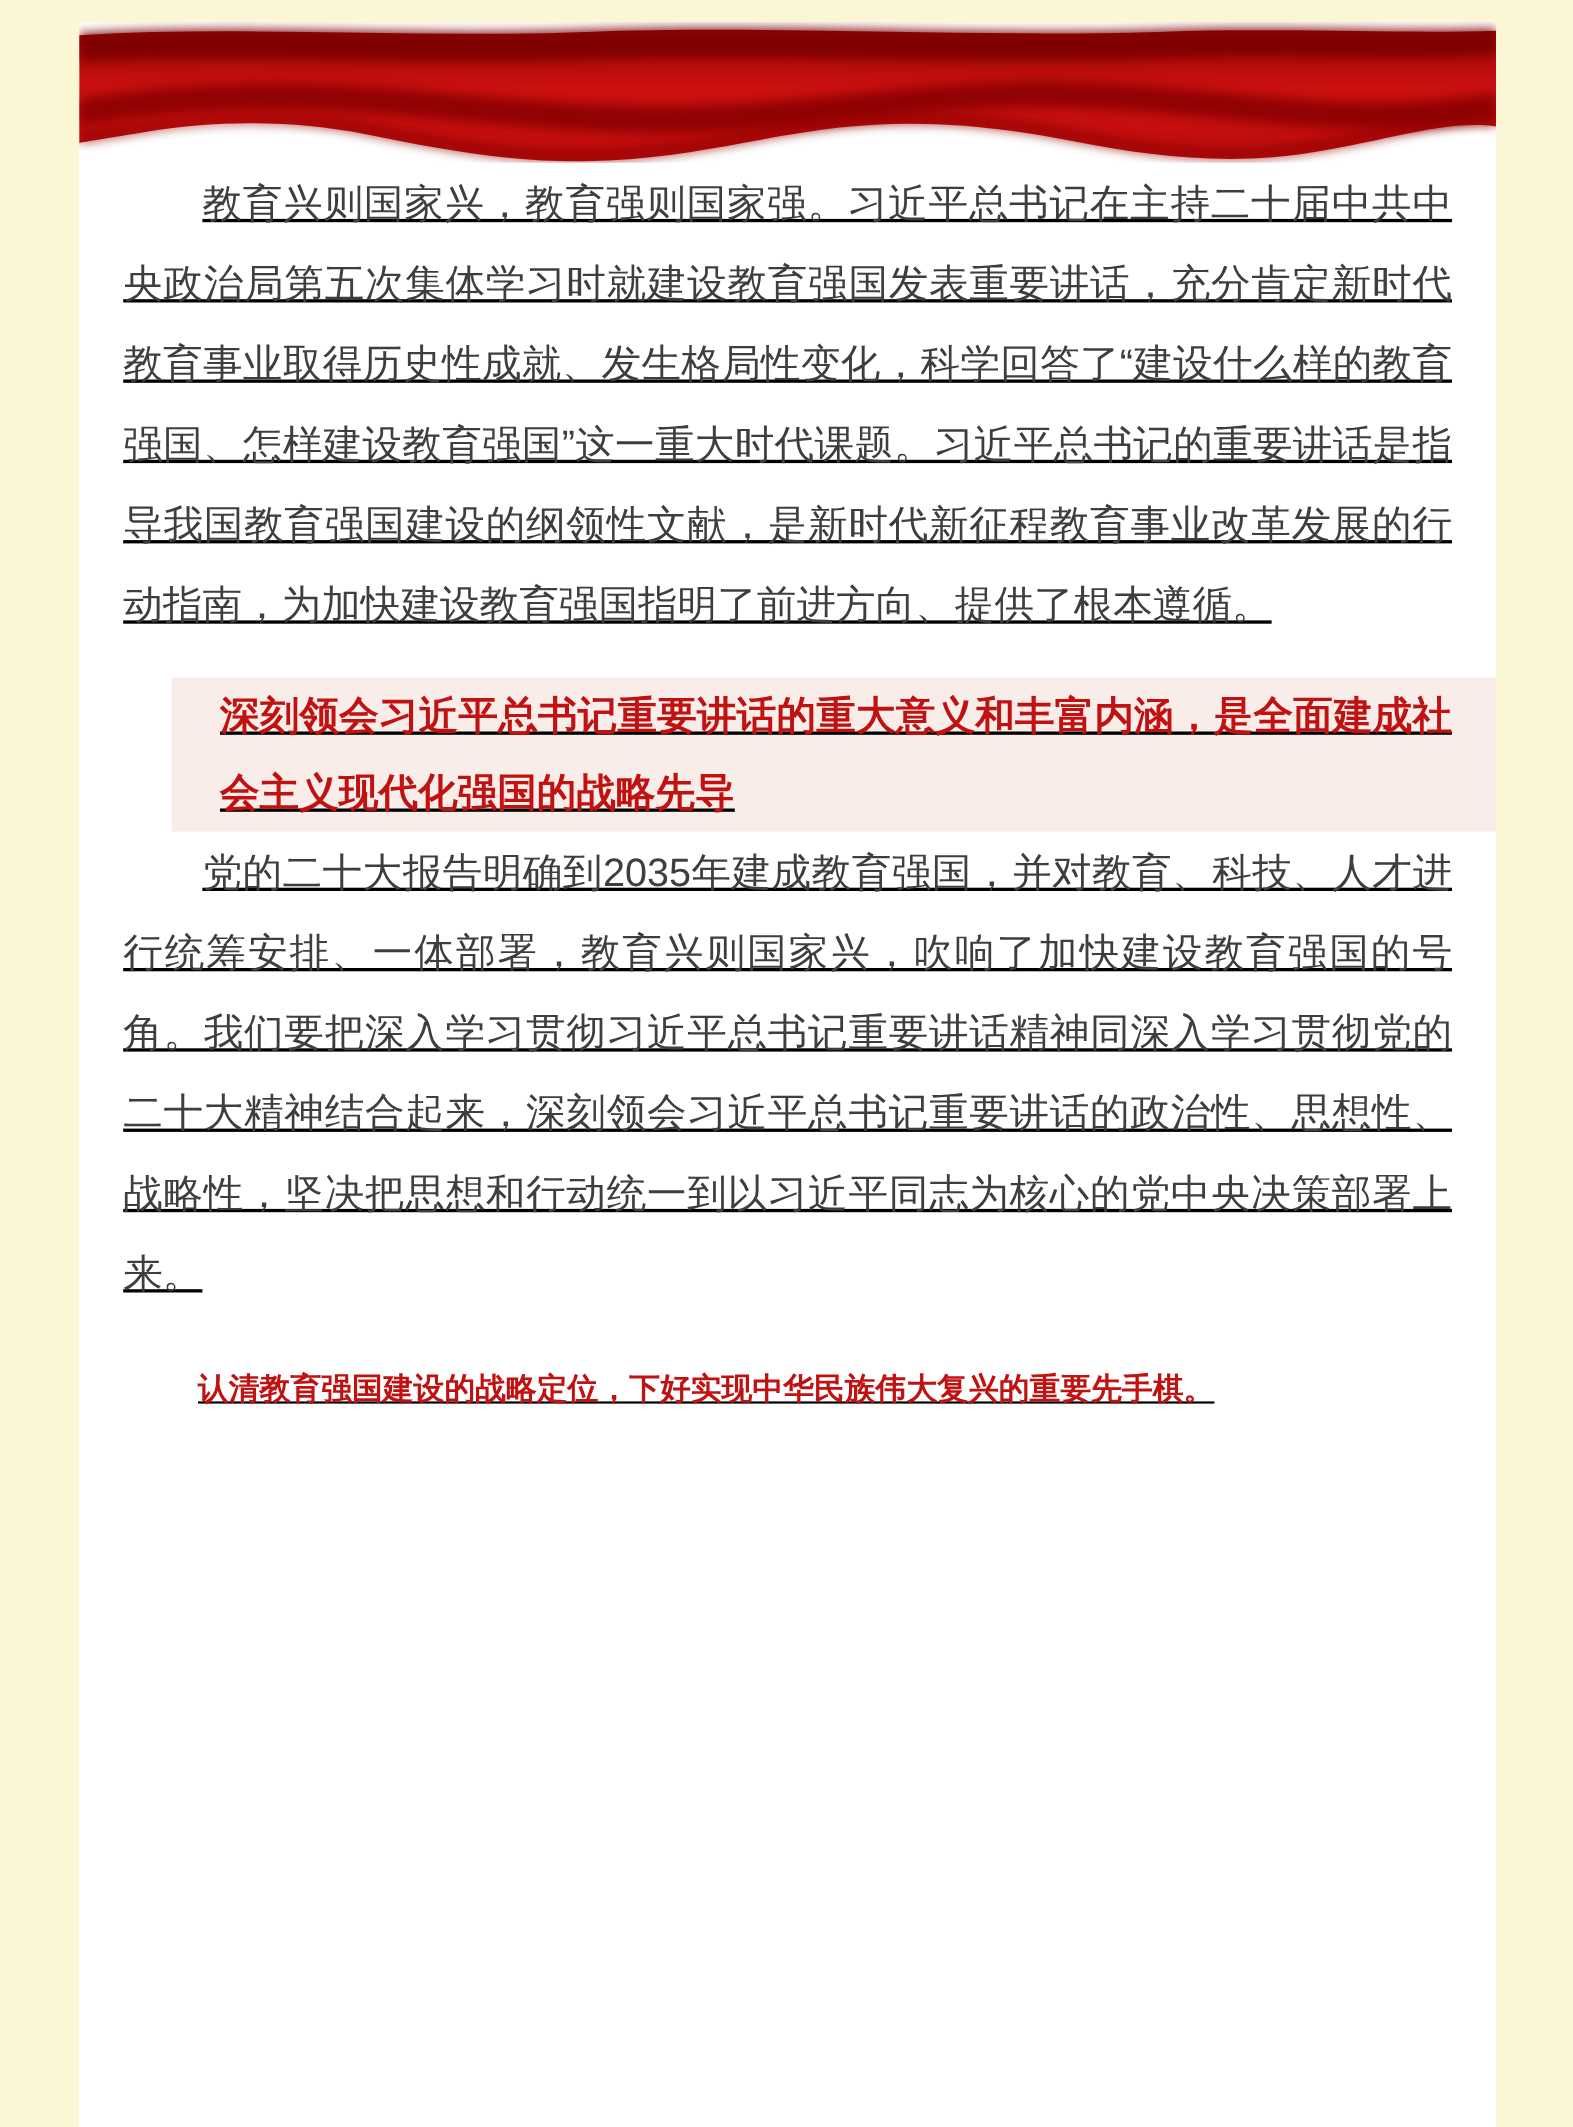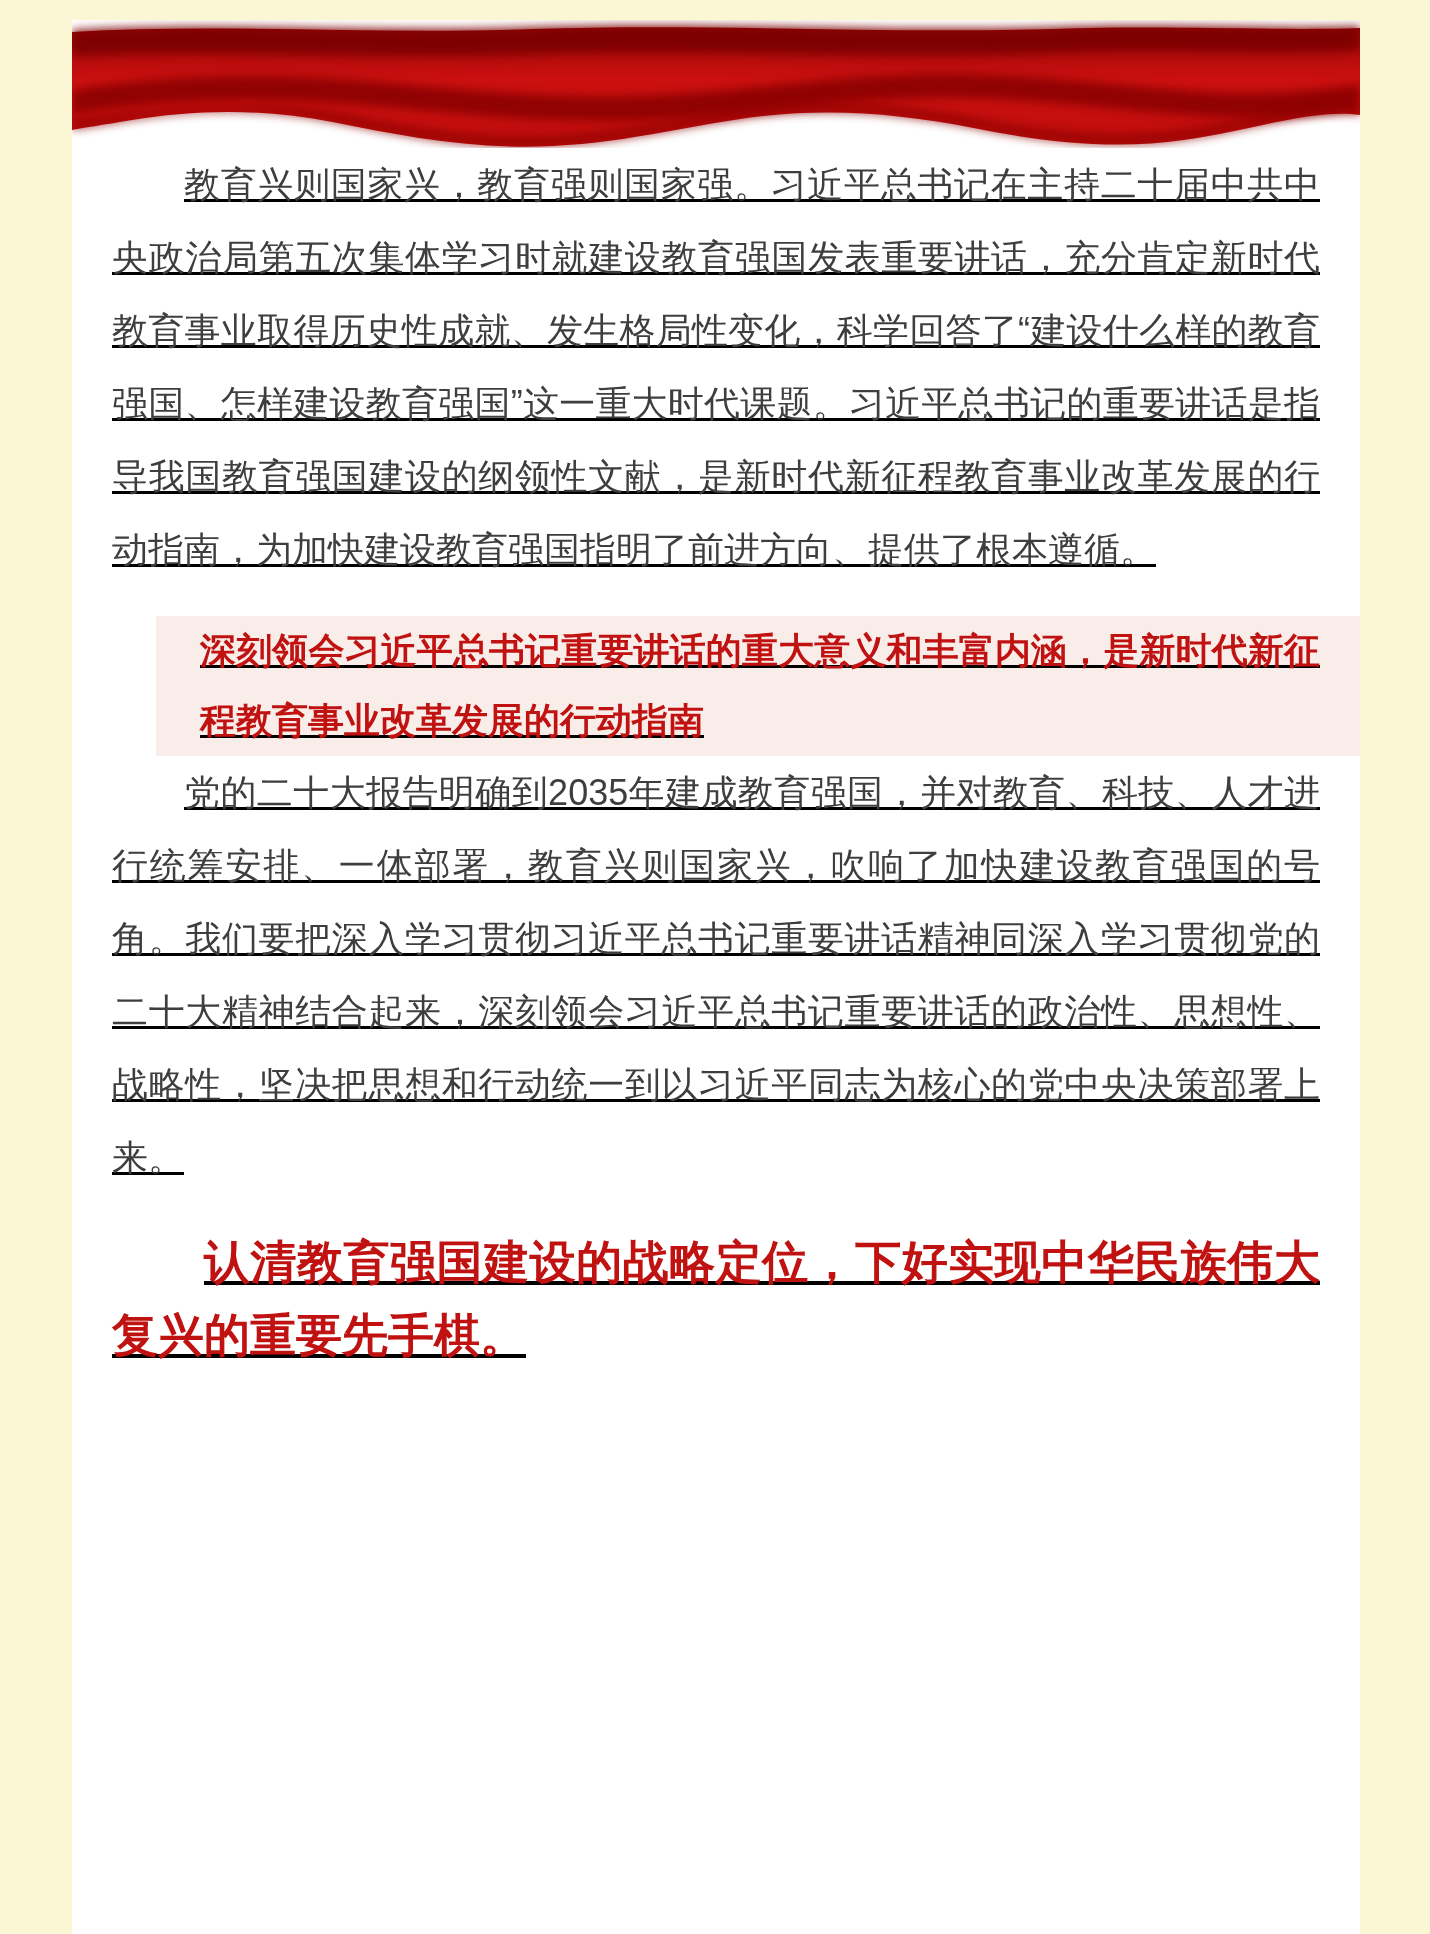--- a/index.html
+++ b/index.html
@@ -48,23 +48,23 @@
     padding:0 40px 0 44px;
     background:#F9EDEA;
     color:#C11212;
     font-size:36px;
     font-weight:700;
     line-height:70px;
     text-align:justify;
     text-justify:inter-ideograph;
   }
   .red-subheading{
-    margin:32px 0 0 0;
+    margin:32px 0 0 12px;
     color:#C11212;
-    font-size:46px;
+    font-size:28px;
     font-weight:700;
     line-height:73px;
     text-align:justify;
     text-justify:inter-ideograph;
     text-indent:2em;
   }
 </style>
 </head>
 <body>
 
@@ -109,21 +109,21 @@
         C760,78 830,84 900,98 C970,112 1040,120 1110,110 C1180,100 1240,78 1286,85
         L1286,95 C1240,88 1180,110 1110,120 C1040,130 970,122 900,108
         C830,94 760,88 690,96 C620,104 560,122 480,126 C400,130 330,116 260,102
         C190,88 120,90 60,100 C30,105 10,108 0,110 Z"></path>
     </svg>
 
     <div class="content">
 
       <p class="body-text p1">教育兴则国家兴，教育强则国家强。习近平总书记在主持二十届中共中央政治局第五次集体学习时就建设教育强国发表重要讲话，充分肯定新时代教育事业取得历史性成就、发生格局性变化，科学回答了“建设什么样的教育强国、怎样建设教育强国”这一重大时代课题。习近平总书记的重要讲话是指导我国教育强国建设的纲领性文献，是新时代新征程教育事业改革发展的行动指南，为加快建设教育强国指明了前进方向、提供了根本遵循。</p>
 
-      <div class="highlight-heading">深刻领会习近平总书记重要讲话的重大意义和丰富内涵，是新时代新征程教育事业改革发展的行动指南</div>
+      <div class="highlight-heading">深刻领会习近平总书记重要讲话的重大意义和丰富内涵，是全面建成社会主义现代化强国的战略先导</div>
 
       <p class="body-text p2">党的二十大报告明确到2035年建成教育强国，并对教育、科技、人才进行统筹安排、一体部署，教育兴则国家兴，吹响了加快建设教育强国的号角。我们要把深入学习贯彻习近平总书记重要讲话精神同深入学习贯彻党的二十大精神结合起来，深刻领会习近平总书记重要讲话的政治性、思想性、战略性，坚决把思想和行动统一到以习近平同志为核心的党中央决策部署上来。</p>
 
       <div class="red-subheading">认清教育强国建设的战略定位，下好实现中华民族伟大复兴的重要先手棋。</div>
 
 
     </div>
   </div>
 </div>
 

